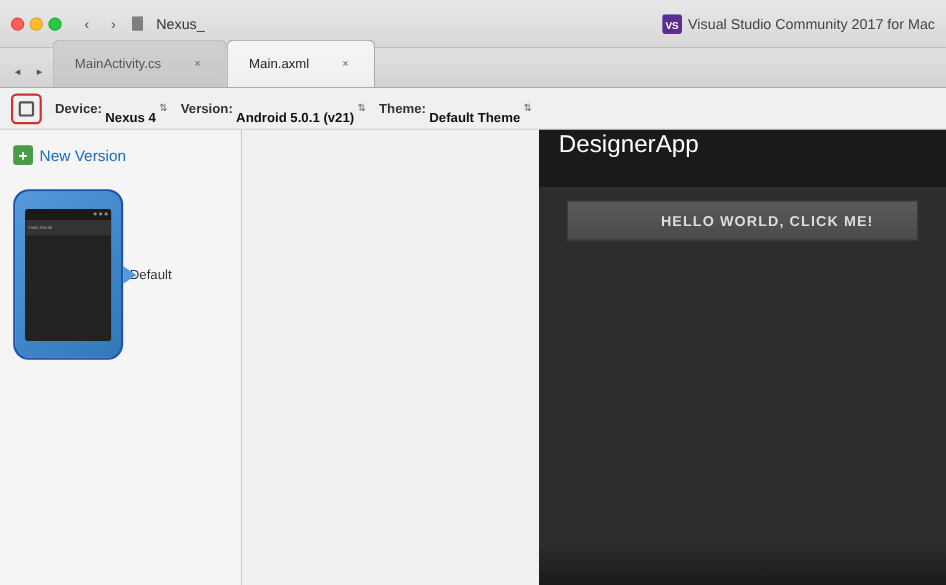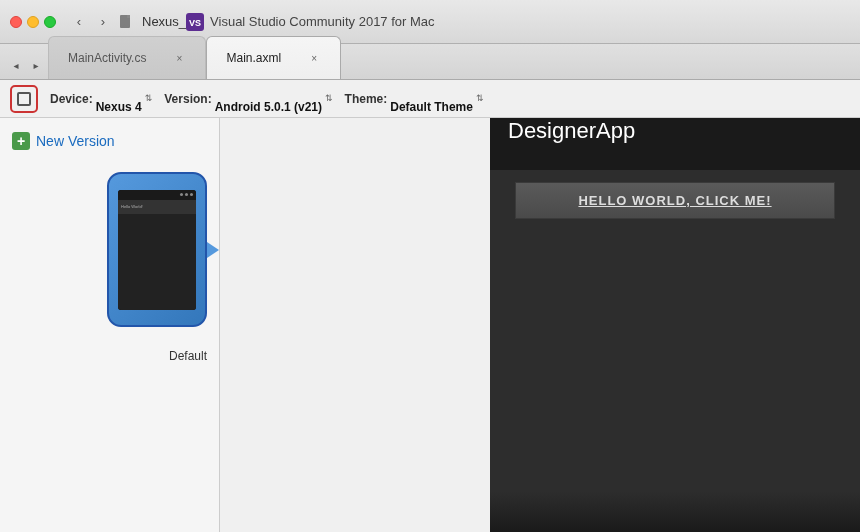--- a/index.html
+++ b/index.html
@@ -52,21 +52,21 @@
     .breadcrumb-item {
       display: flex;
       align-items: center;
       gap: 8px;
       font-size: 13px;
       color: #333;
     }
     .title-center {
       flex: 1;
       display: flex;
-      justify-content: flex-start;
+      justify-content: flex-end;
       align-items: center;
     }
     .app-title {
       font-size: 13px;
       color: #444;
       display: flex;
       align-items: center;
       gap: 6px;
     }
 
@@ -218,23 +218,23 @@
       font-weight: bold;
       line-height: 1;
     }
     .new-version-label {
       font-size: 14px;
       color: #1a6bbf;
       font-weight: 500;
     }
     .device-preview {
       display: flex;
-      flex-direction: column;
-      align-items: flex-end;
-      gap: 22px;
+      flex-direction: row;
+      align-items: center;
+      gap: 6px;
       padding-top: 4px;
     }
     .phone-container {
       position: relative;
       width: 100px;
       height: 155px;
     }
     .phone-outer {
       width: 100px;
       height: 155px;
@@ -336,22 +336,21 @@
     .designer-button {
       background: linear-gradient(to bottom, #5a5a5a, #4a4a4a);
       border: 1px solid #3a3a3a;
       color: #dddddd;
       font-size: 13px;
       font-weight: 600;
       letter-spacing: 1px;
       padding: 10px 40px;
       cursor: pointer;
       width: 320px;
-      text-align: center;
-      text-decoration: underline;
+      text-align: right;
     }
     .designer-bottom-fade {
       height: 40px;
       background: linear-gradient(to bottom, #2d2d2d, #1a1a1a);
       width: 100%;
       margin-top: auto;
     }
 
     
     .center-panel {

